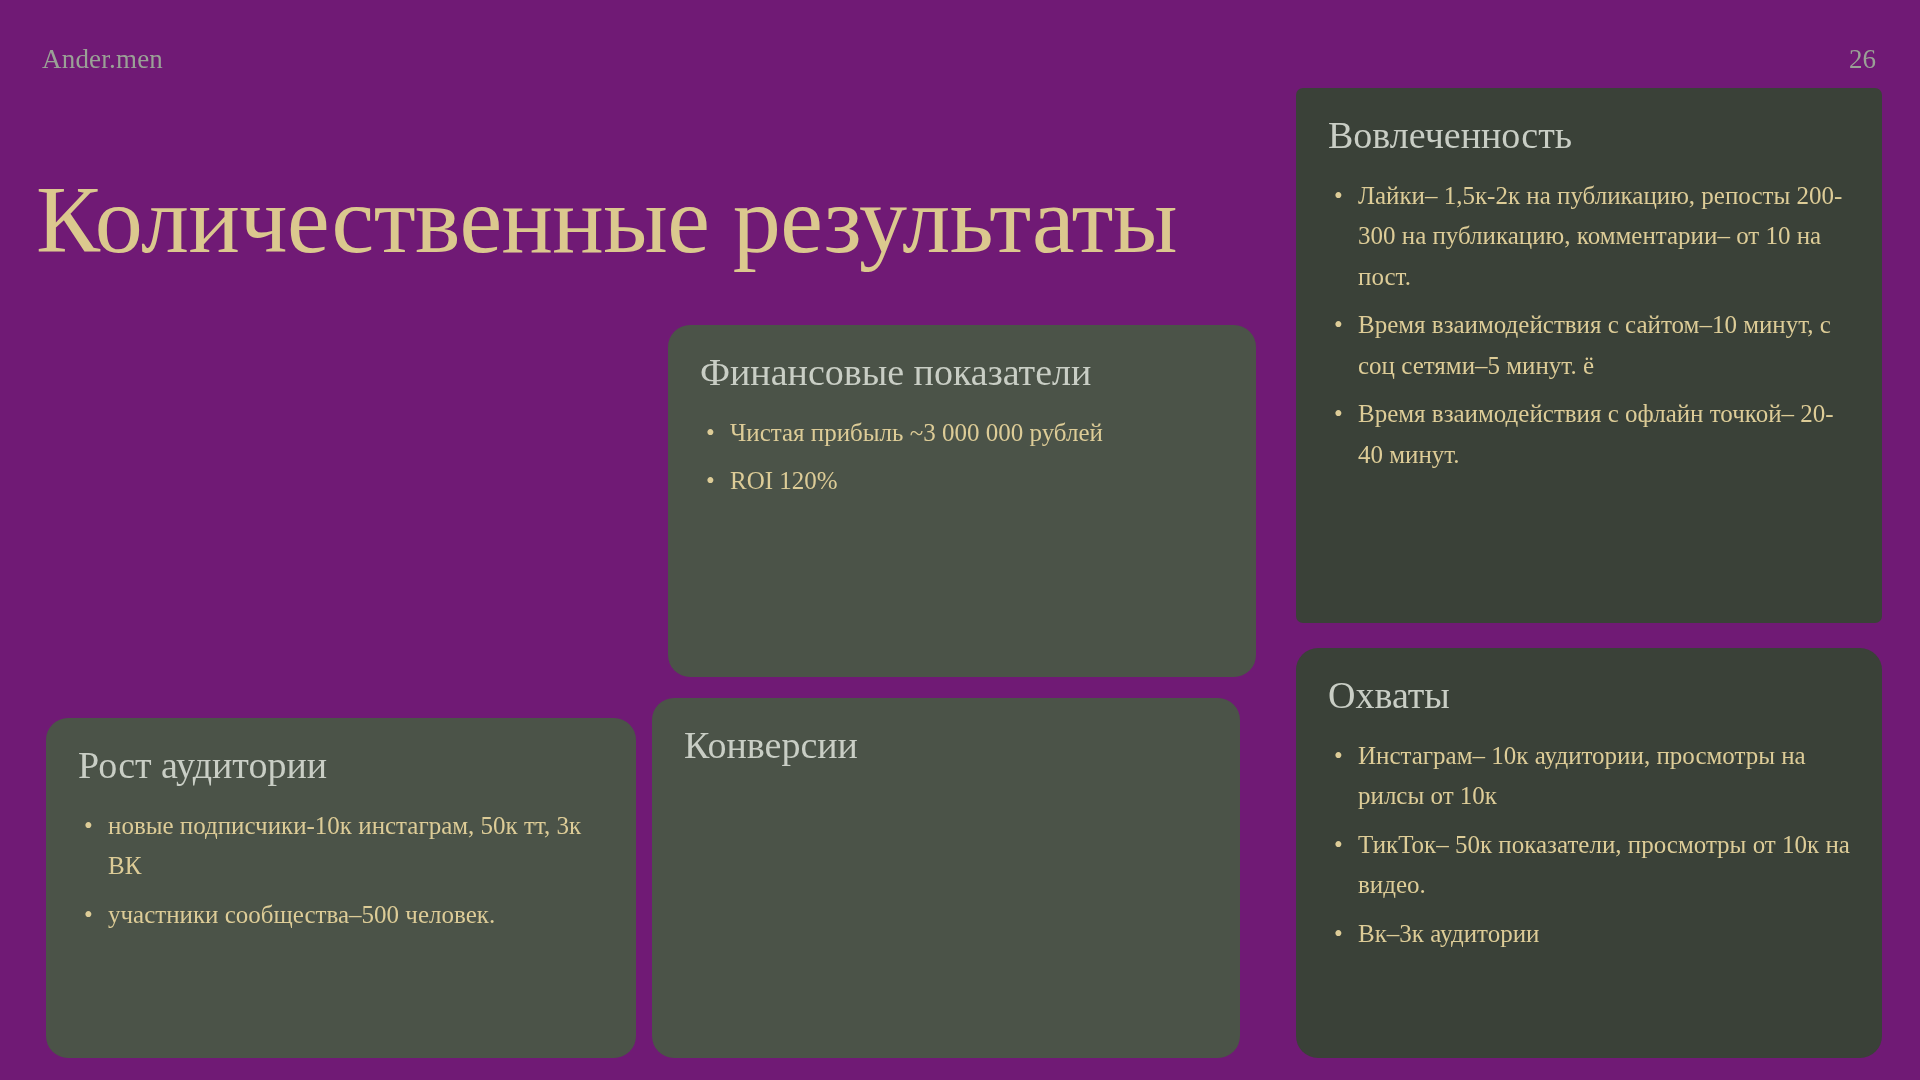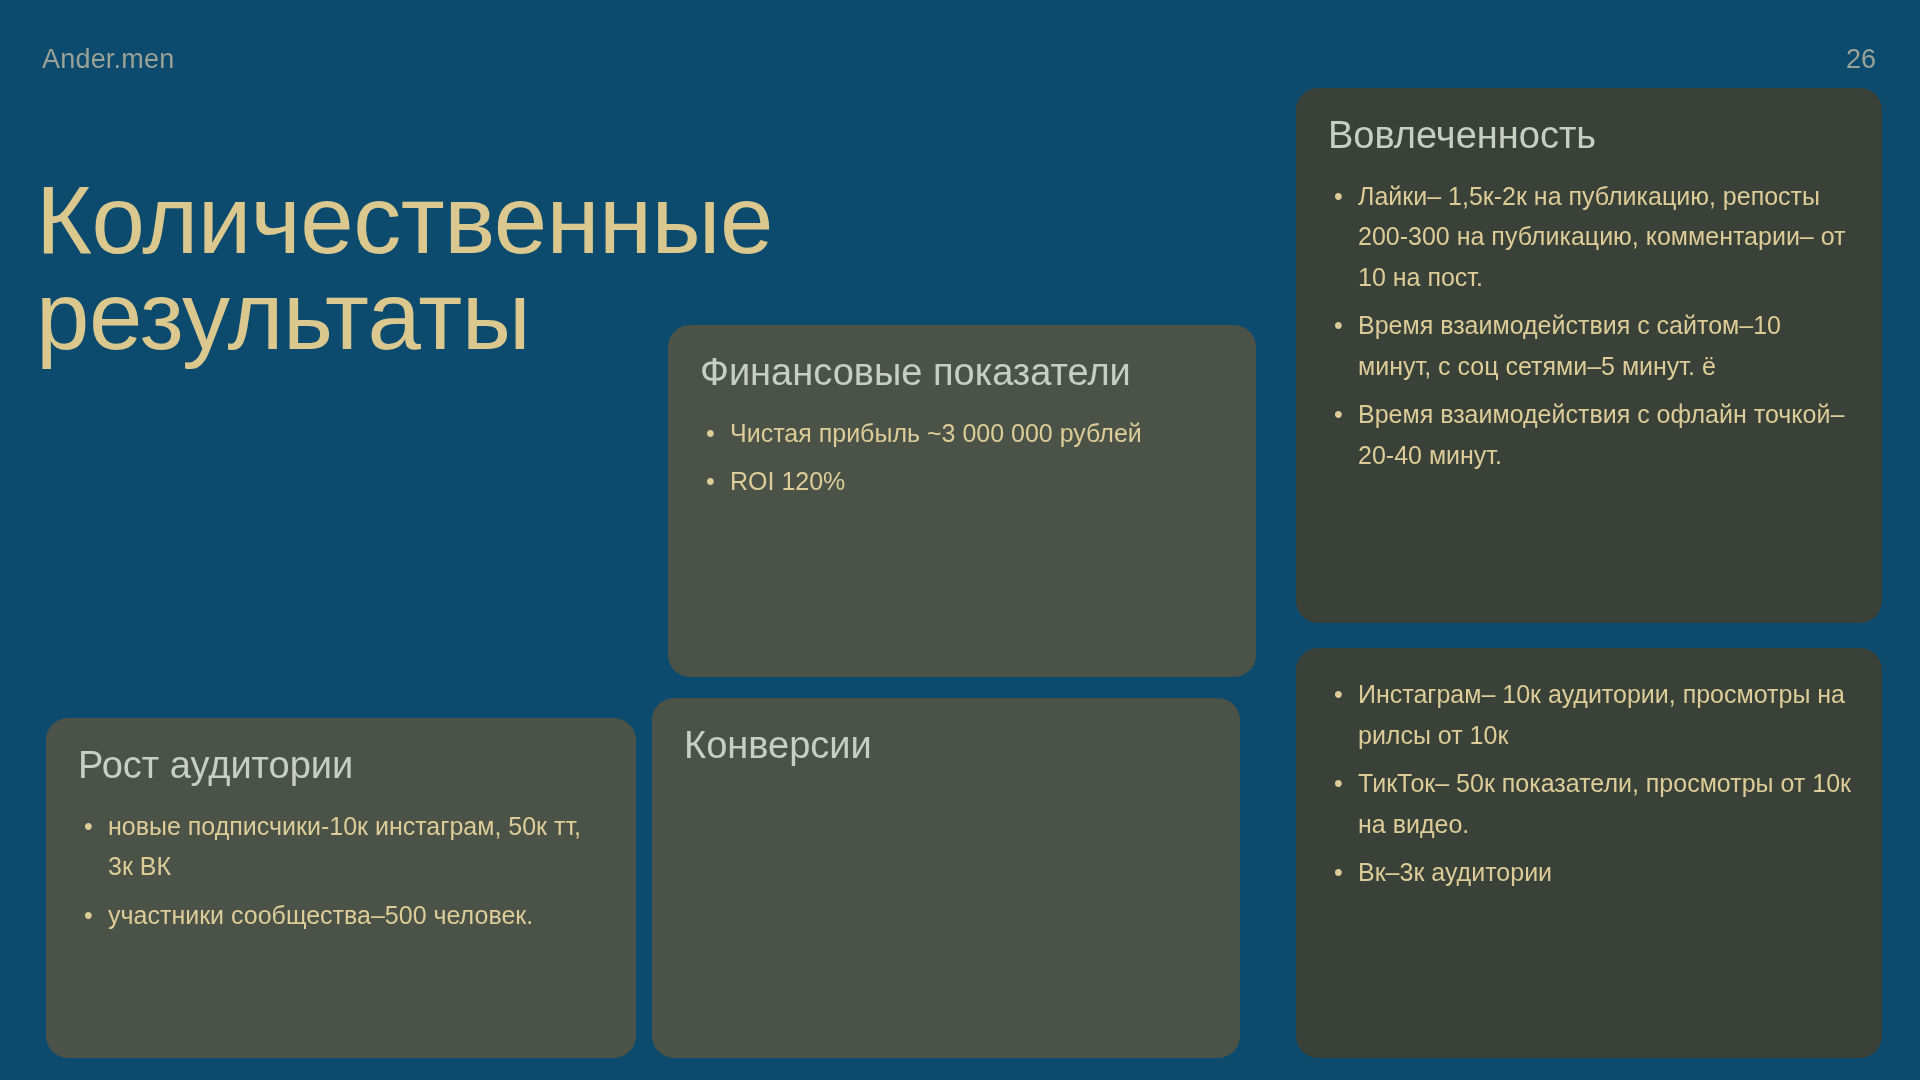--- a/index.html
+++ b/index.html
@@ -10,21 +10,22 @@
   body {
     width: 1920px;
     height: 1080px;
     overflow: hidden;
     font-family: "Liberation Sans", sans-serif;
     position: relative;
   }
   .slide {
     position: absolute;
     inset: 0;
-    background: #0c4a6e;
+    background: #701a75;
+    font-family: Liberation Serif, serif;
   }
   
   .brand {
     position: absolute;
     left: 42px;
     top: 44px;
     font-size: 27px;
     color: #9aa196;
     letter-spacing: 0.2px;
   }
@@ -84,21 +85,21 @@
     content: "•";
     position: absolute;
     left: 6px;
     top: 0;
     color: #ddcc97;
     font-size: 25px;
     line-height: 1.62;
   }
 
   
-  #card-engagement { left: 1296px; top: 88px;  width: 586px; height: 535px; }
+  #card-engagement { left: 1296px; top: 88px;  width: 586px; height: 535px; border-radius: 7px; }
   #card-finance    { left: 668px;  top: 325px; width: 588px; height: 352px; }
   #card-reach      { left: 1296px; top: 648px; width: 586px; height: 410px; }
   #card-audience   { left: 46px;   top: 718px; width: 590px; height: 340px; }
   #card-conversion { left: 652px;  top: 698px; width: 588px; height: 360px; }
 
   #card-finance .card-title,
   #card-conversion .card-title,
   #card-audience .card-title { color: #c9cec5; }
 </style>
 </head>
@@ -121,20 +122,21 @@
 
   <div class="card" id="card-finance">
     <h2 class="card-title">Финансовые показатели</h2>
     <ul>
       <li>Чистая прибыль ~3 000 000 рублей</li>
       <li>ROI 120%</li>
     </ul>
   </div>
 
   <div class="card dark" id="card-reach">
+    <h2 class="card-title">Охваты</h2>
     <ul>
       <li>Инстаграм– 10к аудитории, просмотры на рилсы от 10к</li>
       <li>ТикТок– 50к показатели, просмотры от 10к на видео.</li>
       <li>Вк–3к аудитории</li>
     </ul>
   </div>
 
   <div class="card" id="card-audience">
     <h2 class="card-title">Рост аудитории</h2>
     <ul>

